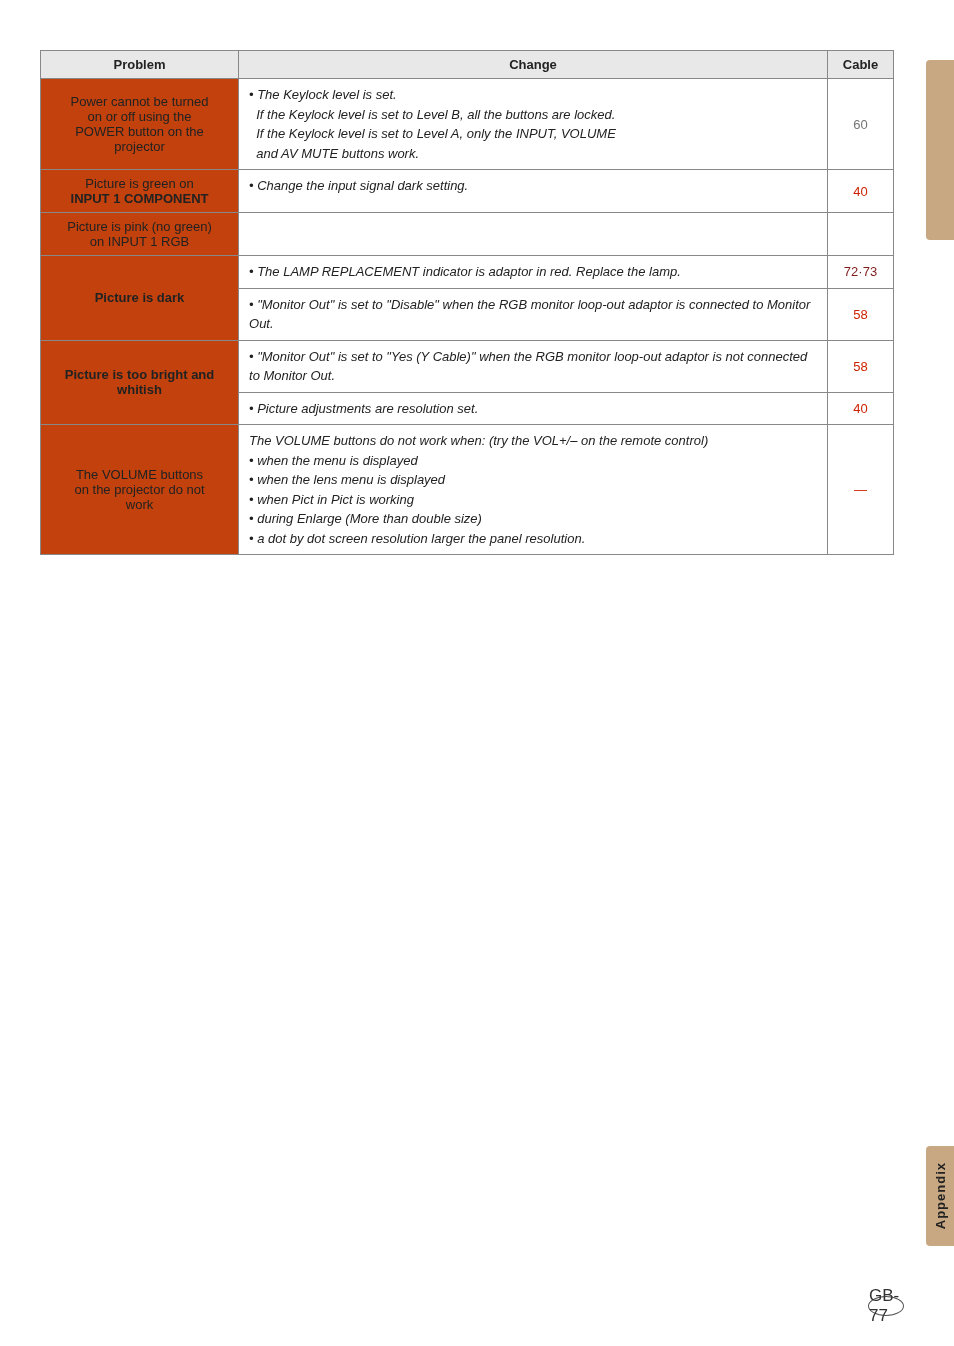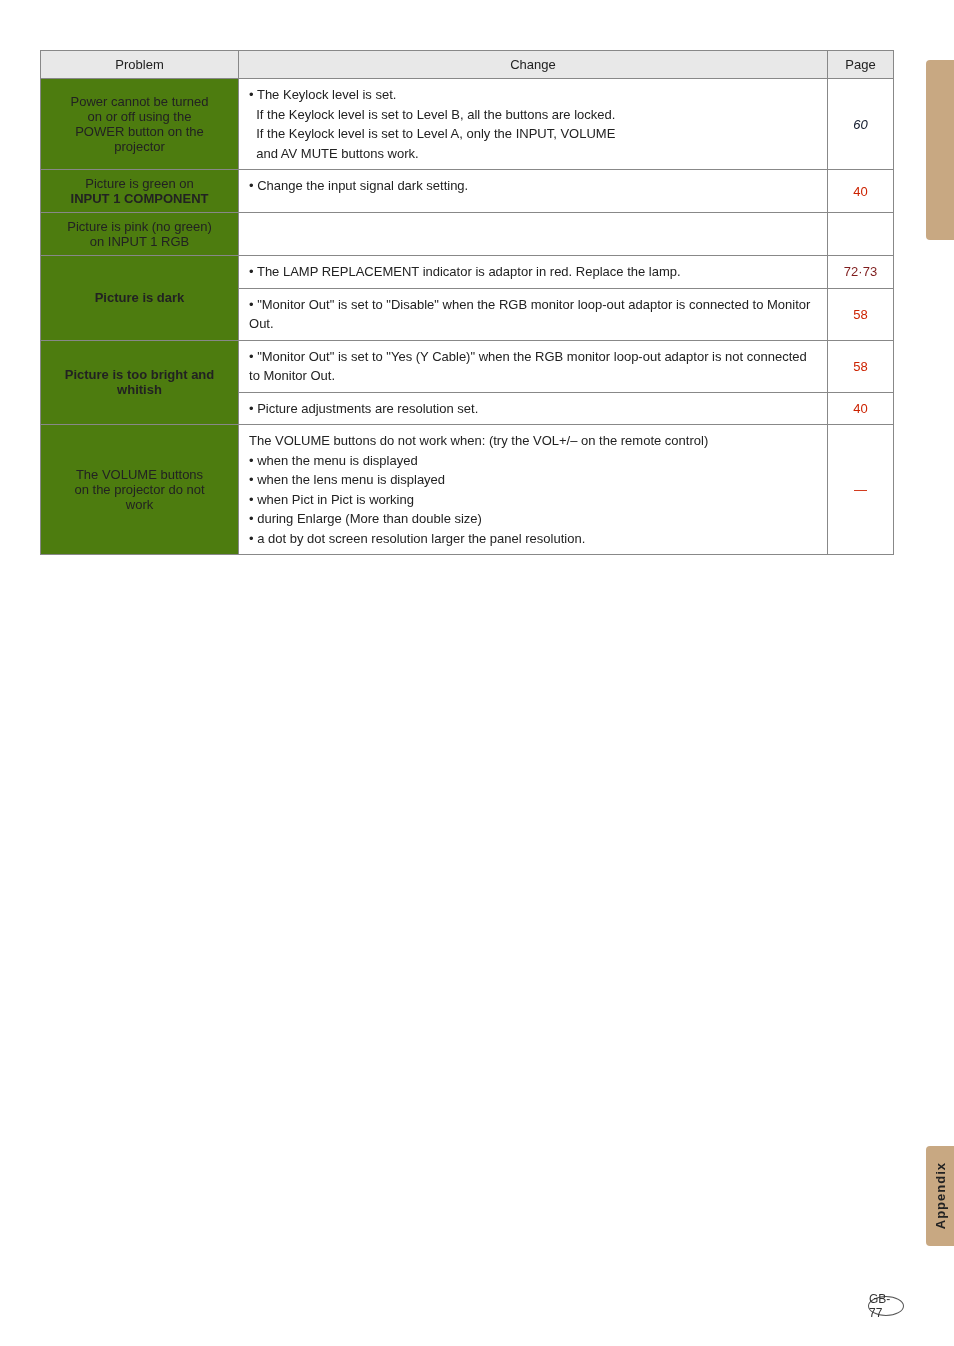--- a/index.html
+++ b/index.html
@@ -63,77 +63,78 @@
 
     .trouble-table th, .trouble-table td {
       border: 1px solid #888;
       padding: 6px 10px;
       vertical-align: middle;
     }
 
     .trouble-table thead th {
       background: #e8e8e8;
       text-align: center;
-      font-weight: normal;
+      font-weight: bold;
       font-size: 13px;
     }
 
     .col-problem {
       width: 195px;
       text-align: center;
     }
 
     .col-check {
       width: 580px;
       text-align: left;
     }
 
     .col-page {
       width: 65px;
       text-align: center;
     }
 
     .trouble-table td.col-problem {
       text-align: center;
-      background: #4d7c0f;
+      background: #c2410c;
     }
 
     .trouble-table td.col-check {
       text-align: left;
       vertical-align: top;
       padding: 6px 10px;
     }
 
     .trouble-table td.col-page {
       text-align: center;
       color: #cc2200;
     }
 
     .check-text {
       line-height: 1.5;
+      font-style: italic;
     }
 
     
     .page-footer {
       position: absolute;
       bottom: 30px;
       right: 50px;
       font-size: 12px;
       color: #333;
     }
 
     .page-num-box {
       display: inline-flex;
       align-items: center;
       border: 1.5px solid #555;
       border-radius: 50%;
       width: 36px;
       height: 20px;
       justify-content: center;
-      font-size: 12px;
+      font-size: 17px;
     }
 
     .rowspan-cell {
       vertical-align: middle;
     }
     .no-bottom-border {
       border-bottom: none !important;
       font-weight: bold;
     }
   </style>
@@ -146,38 +147,38 @@
 
   <div class="side-tab-bottom">
     <span class="tab-text">Appendix</span>
   </div>
 
   <table class="trouble-table">
     <thead>
       <tr>
         <th class="col-problem">Problem</th>
         <th class="col-check">Change</th>
-        <th class="col-page">Page</th>
+        <th class="col-page">Cable</th>
       </tr>
     </thead>
     <tbody>
 
       <tr>
         <td class="col-problem">
           Power cannot be turned<br>on or off using the<br>POWER button on the<br>projector
         </td>
         <td class="col-check">
           <div class="check-text">
             • The Keylock level is set.<br>
             &nbsp;&nbsp;If the Keylock level is set to Level B, all the buttons are locked.<br>
             &nbsp;&nbsp;If the Keylock level is set to Level A, only the INPUT, VOLUME<br>
             &nbsp;&nbsp;and AV MUTE buttons work.
           </div>
         </td>
-        <td class="col-page" style="color:#0f172a;font-style:italic;">60</td>
+        <td class="col-page" style="color:#737373;">60</td>
       </tr>
 
       <tr>
         <td class="col-problem">
           Picture is green on<br><strong>INPUT 1 COMPONENT</strong>
         </td>
         <td class="col-check">
           <div class="check-text">
             • Change the input signal dark setting.
           </div>

